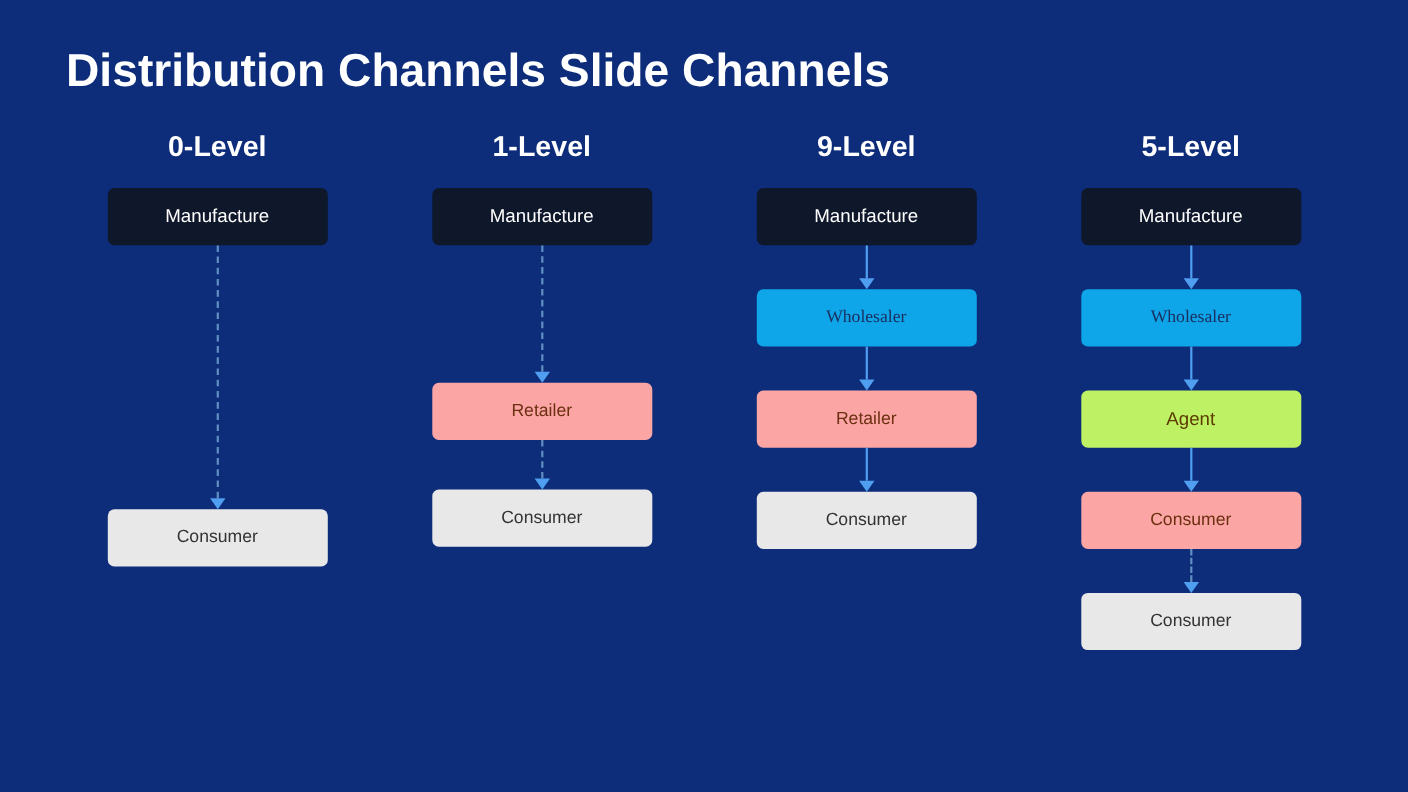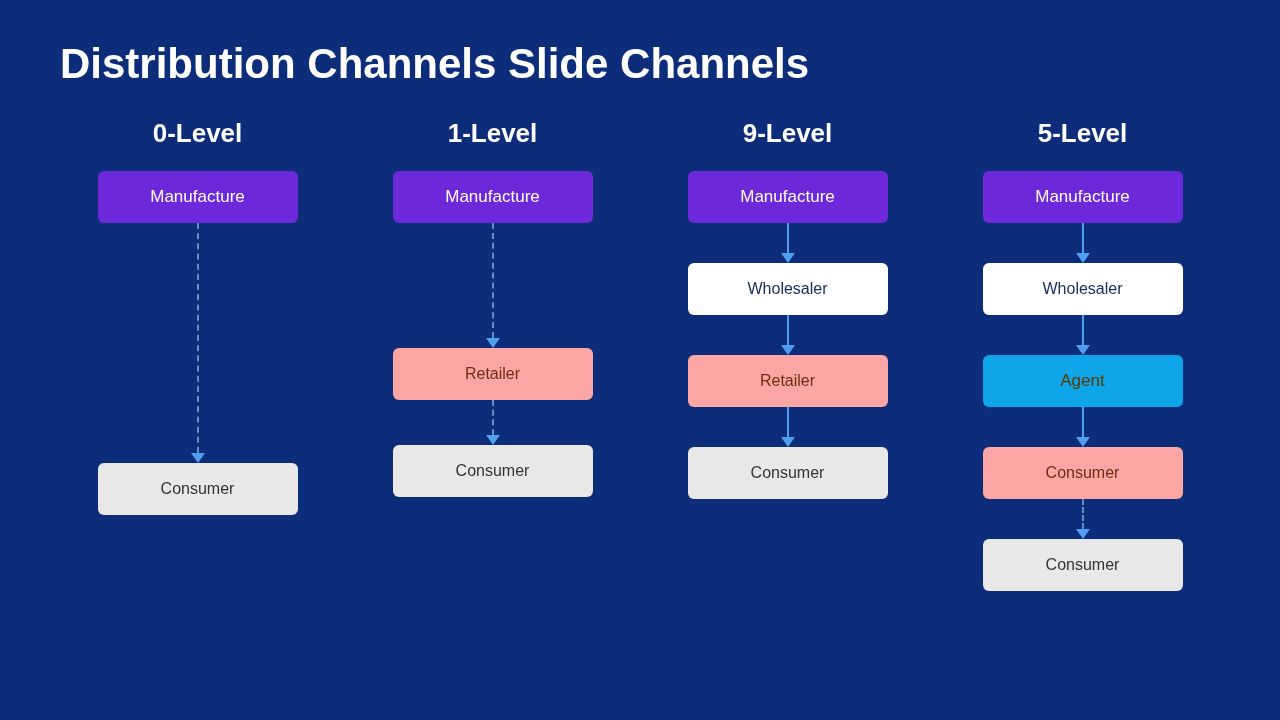--- a/index.html
+++ b/index.html
@@ -59,42 +59,43 @@
       align-items: center;
       justify-content: center;
       border-radius: 6px;
       font-size: 16px;
       color: #1a1a1a;
       text-align: center;
       position: relative;
     }
 
     .box-manufacture {
-      background-color: #6d28d9;
+      background-color: #0f172a;
       color: #ffffff;
       font-size: 17px;
     }
 
     .box-wholesaler {
-      background-color: #ffffff;
+      background-color: #0ea5e9;
       color: #1a3060;
+      font-family: Liberation Serif, serif;
     }
 
     .box-retailer {
       background-color: #fca5a5;
       color: #6b3010;
     }
 
     .box-consumer {
       background-color: #e8e8e8;
       color: #333333;
     }
 
     .box-agent {
-      background-color: #0ea5e9;
+      background-color: #bef264;
       color: #5c3a00;
       font-size: 17px;
     }
 
     
     .arrow-solid {
       display: flex;
       flex-direction: column;
       align-items: center;
     }

